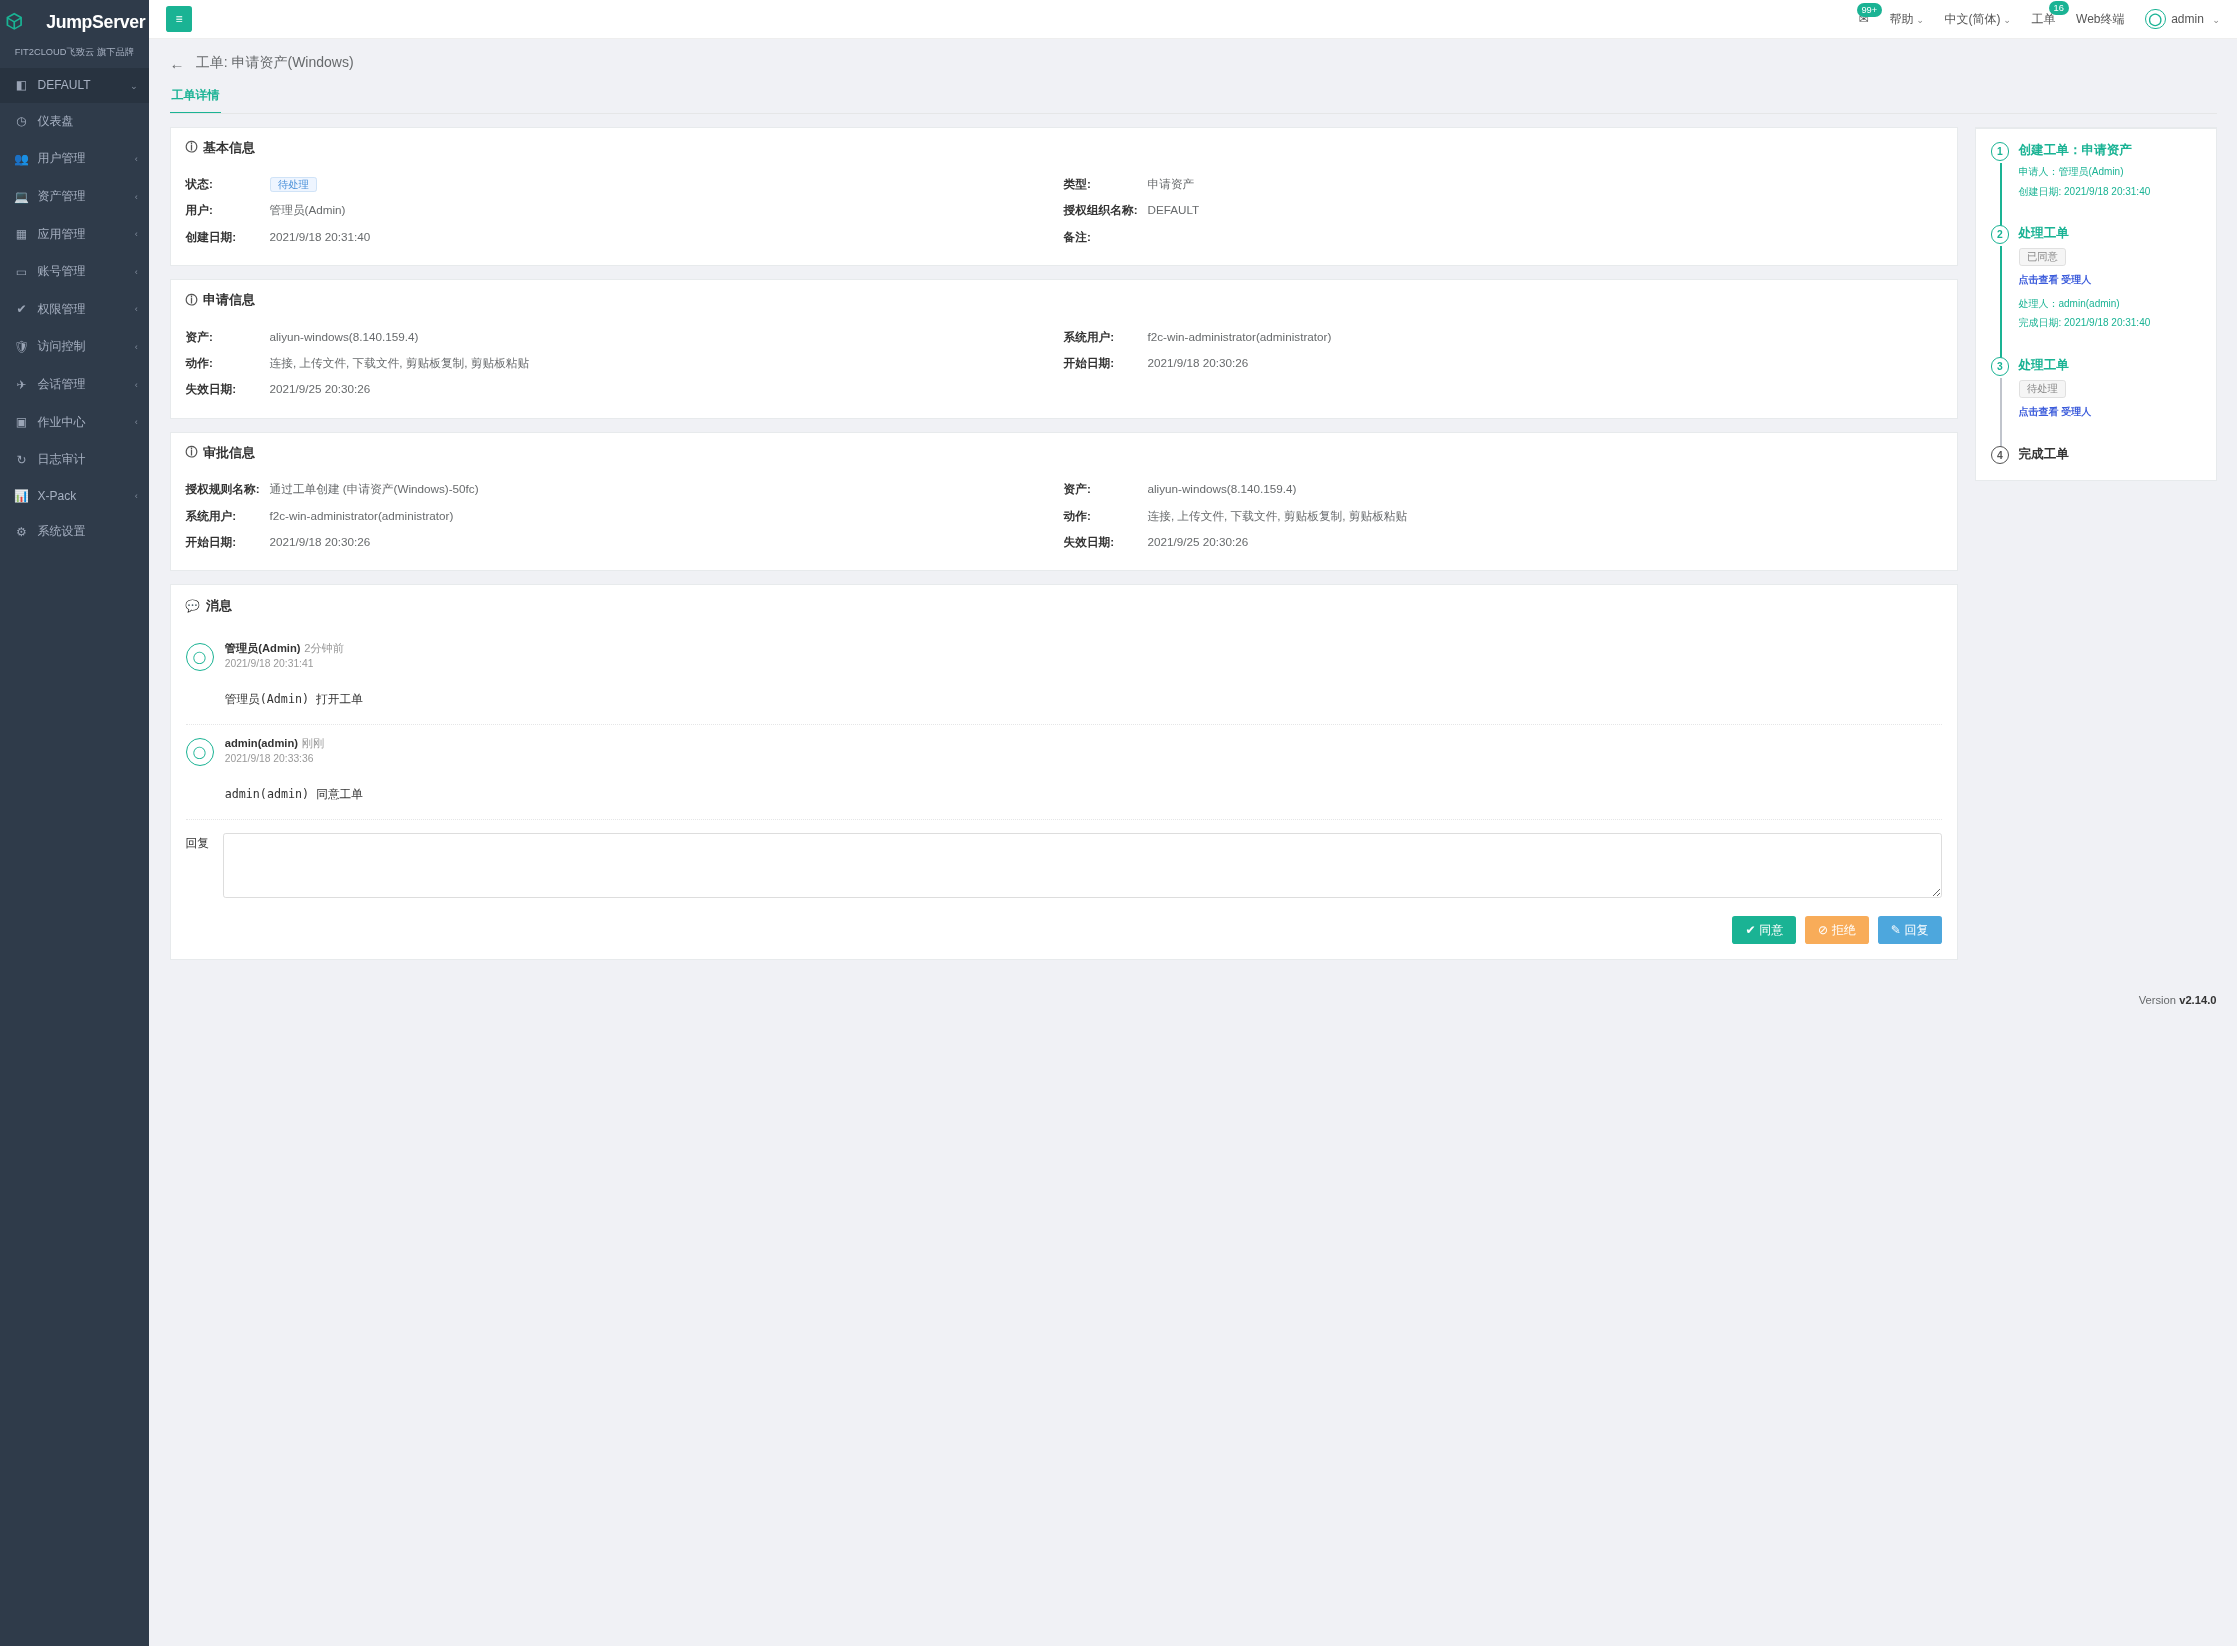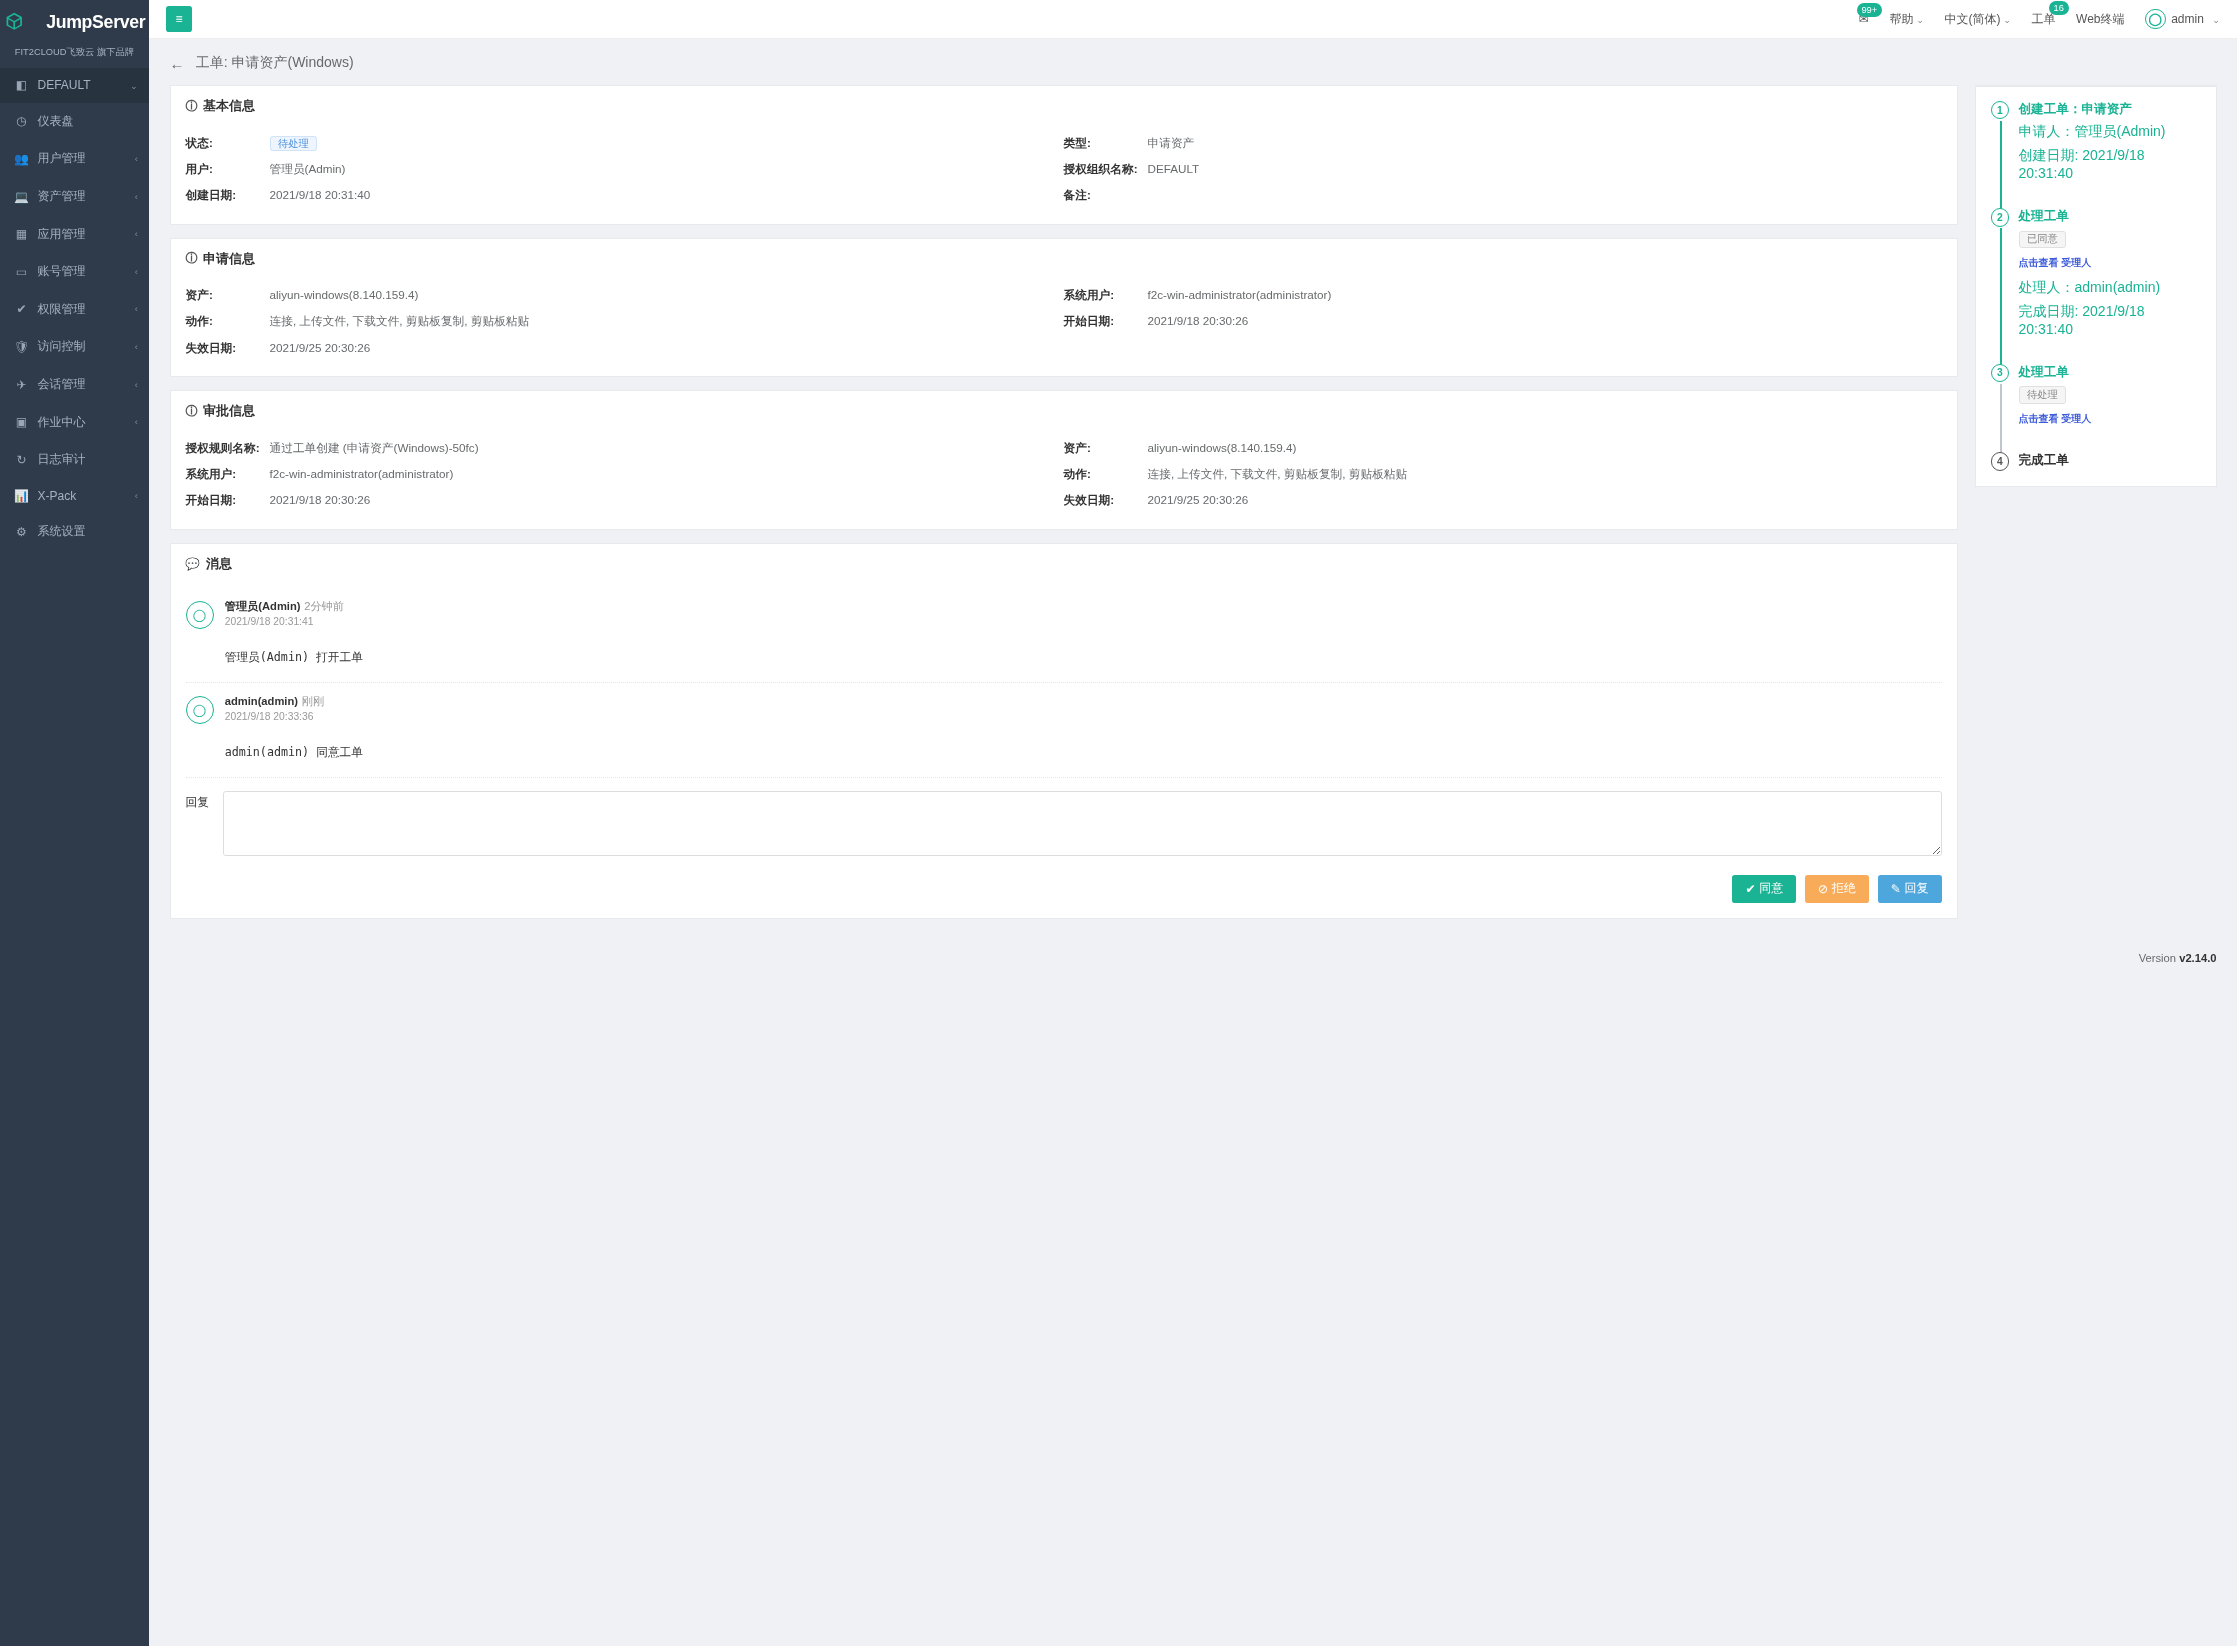--- a/index.html
+++ b/index.html
@@ -74,21 +74,21 @@
 .timeline { background: #fff; border: 0.9px solid #e7eaec; border-top: 2.8px solid #e7eaec; padding: 13px 13px 13px 15px; }
 .t-step { position: relative; padding-left: 28px; padding-bottom: 26px; }
 .t-step:last-child { padding-bottom: 3.7px; }
 .t-step::before { content: ""; position: absolute; left: 9.3px; top: 20.5px; bottom: -1.9px; width: 1.9px; background: #1ab394; }
 .t-step.pending::before { background: #c0c4cc; }
 .t-step:last-child::before { display: none; }
 .t-circle { position: absolute; left: 0; top: 0; width: 18.6px; height: 18.6px; border: 1.9px solid #1ab394; color: #1ab394; font-size: 10.3px; display: flex; align-items: center; justify-content: center; border-radius: 50%; background: #fff; font-weight: 600; }
 .t-step.gray .t-circle { border-color: #555; color: #555; }
 .t-step-title { font-size: 12.6px; font-weight: 600; color: #1ab394; margin-top: 0.9px; }
 .t-step.gray .t-step-title { color: #333; }
-.t-step-line { font-size: 14px; color: #1ab394; margin-top: 5.6px; }
+.t-step-line { font-size: 10px; color: #1ab394; margin-top: 5.6px; }
 .t-link { color: #3b5bdb; font-size: 10px; margin-top: 7.5px; display: block; cursor: pointer; font-weight: 600; }
 
 
 .footer { text-align: right; font-size: 11.2px; color: #676a6c; padding: 5.6px 20.5px 9.3px; }
 .footer b { color: #333; }
 </style>
 </head>
 <body>
 
 <div class="layout">
@@ -199,20 +199,23 @@
           <span>admin</span>
             <span class="t-caret">⌄</span>
         </div>
       </div>
     </div>
 
     <div class="page">
       <div class="page-header">
         <span class="back-arrow">←</span>
         <span class="page-title">工单: 申请资产(Windows)</span>
+      </div>
+      <div class="tabs">
+        <div class="tab">工单详情</div>
       </div>
 
       <div class="content-row">
         <div class="left-col">
 
           <div class="panel">
             <div class="panel-title">
                 <span class="info-icon">ⓘ</span>
                 <span>基本信息</span>
               </div>

